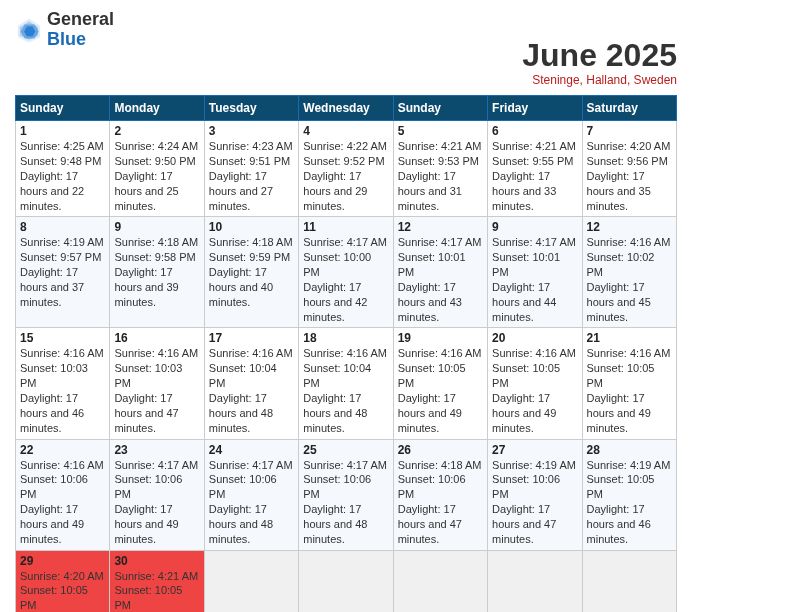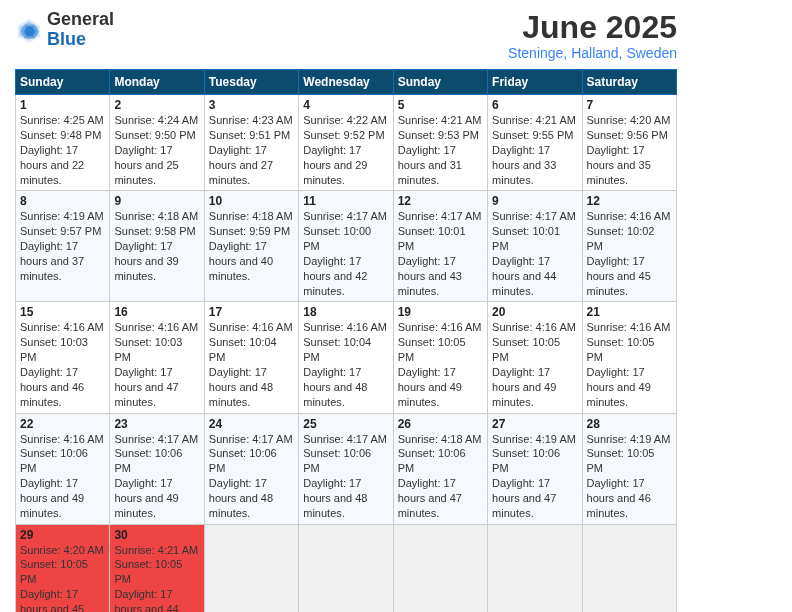--- a/index.html
+++ b/index.html
@@ -47,24 +47,25 @@
       height: 28px;
     }
     .title-block {
       text-align: right;
     }
     .month-title {
       font-size: 32px;
       font-weight: bold;
       color: #333;
       line-height: 1.1;
+      margin-top: 28px;
     }
     .location {
-      font-size: 14px;
-      color: #3b82f6;
+      font-size: 12px;
+      color: #b91c1c;
     }
     .calendar {
       width: 100%;
       border-collapse: collapse;
       font-size: 10px;
     }
     .calendar th {
       background: #0c4a6e;
       color: #fff;
       font-size: 12px;

